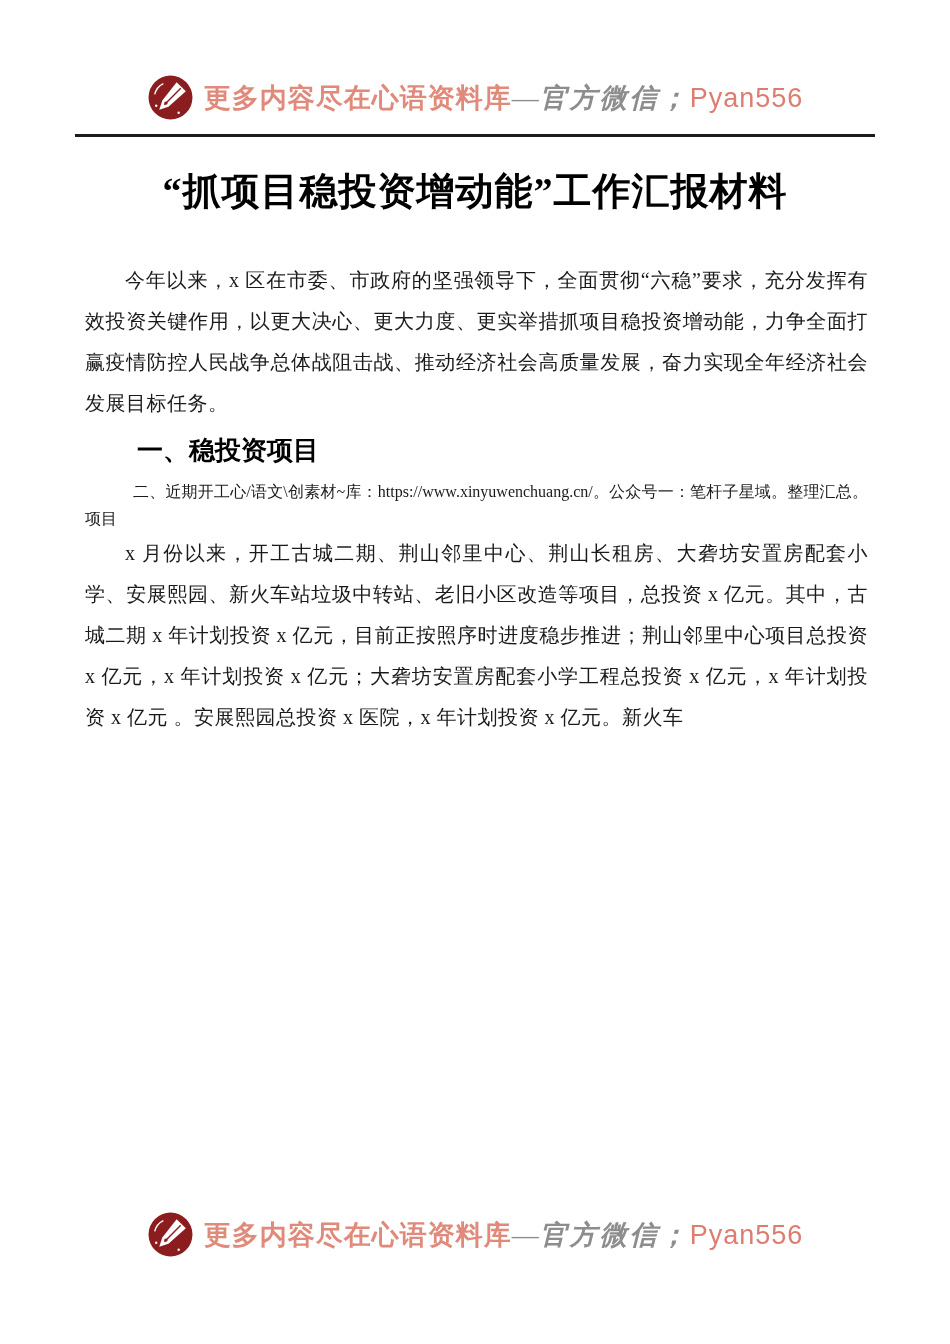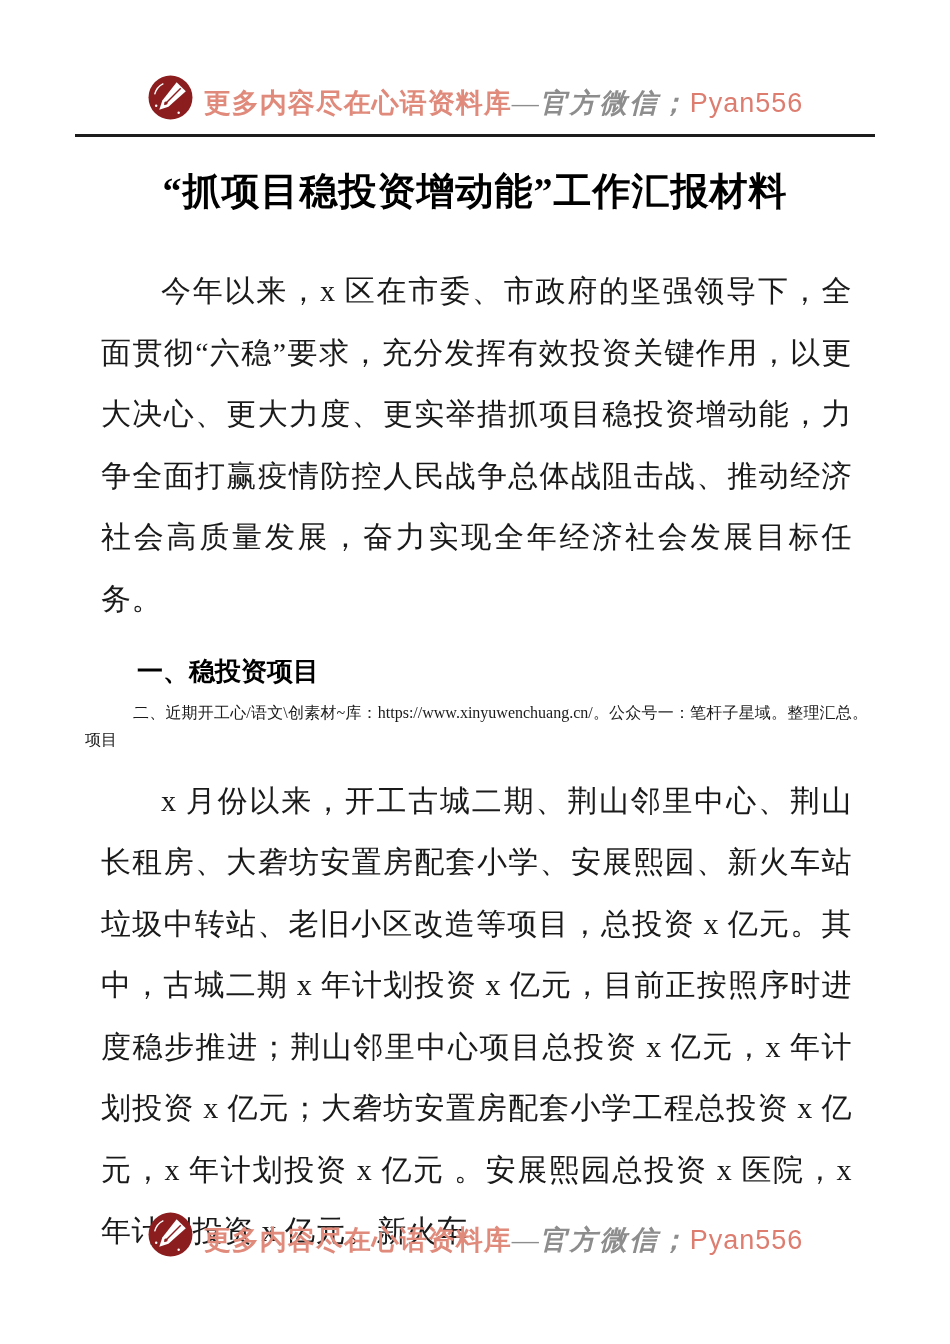--- a/index.html
+++ b/index.html
@@ -9,21 +9,21 @@
     background: #ffffff;
     position: relative;
     overflow: hidden;
     font-family: "Liberation Serif", "DejaVu Serif", serif;
     color: #111111;
   }
 
   
   .wm-row {
     display: flex;
-    align-items: flex-end;
+    align-items: center;
     justify-content: center;
     gap: 10px;
   }
   .wm-header { padding-top: 74px; }
   .wm-footer {
     position: absolute;
     left: 0; right: 0;
     bottom: 86px;
   }
   .wm-logo { width: 47px; height: 47px; flex: 0 0 auto; display: block; }
@@ -50,22 +50,22 @@
     font-size: 38px;
     font-weight: bold;
     line-height: 1.3;
     color: #000000;
     letter-spacing: 1px;
   }
   .content {
     margin: 0 82px 0 85px;
   }
   .body-para {
-    margin: 16px;
-    font-size: 30px;
+    margin: 0;
+    font-size: 20px;
     line-height: 2.05;
     text-align: justify;
     text-indent: 2em;
     letter-spacing: 0.5px;
     color: #1a1a1a;
   }
   .section-heading {
     margin: 0;
     font-size: 26px;
     font-weight: bold;

